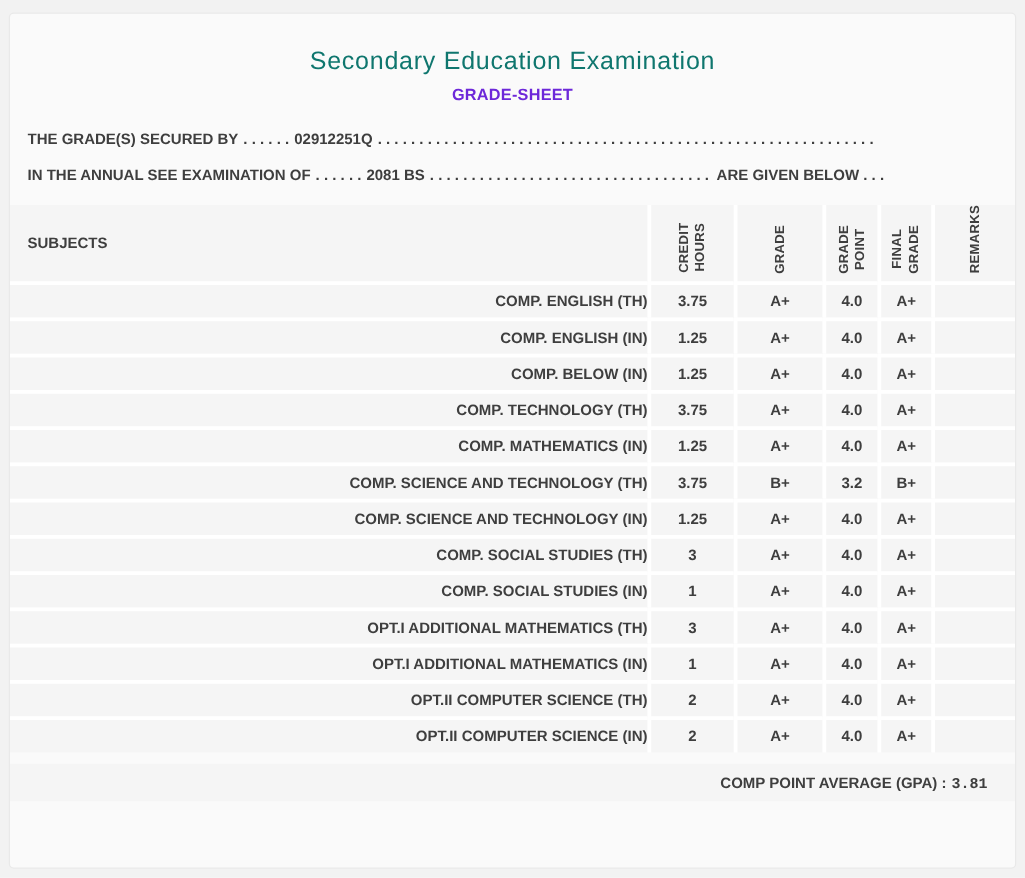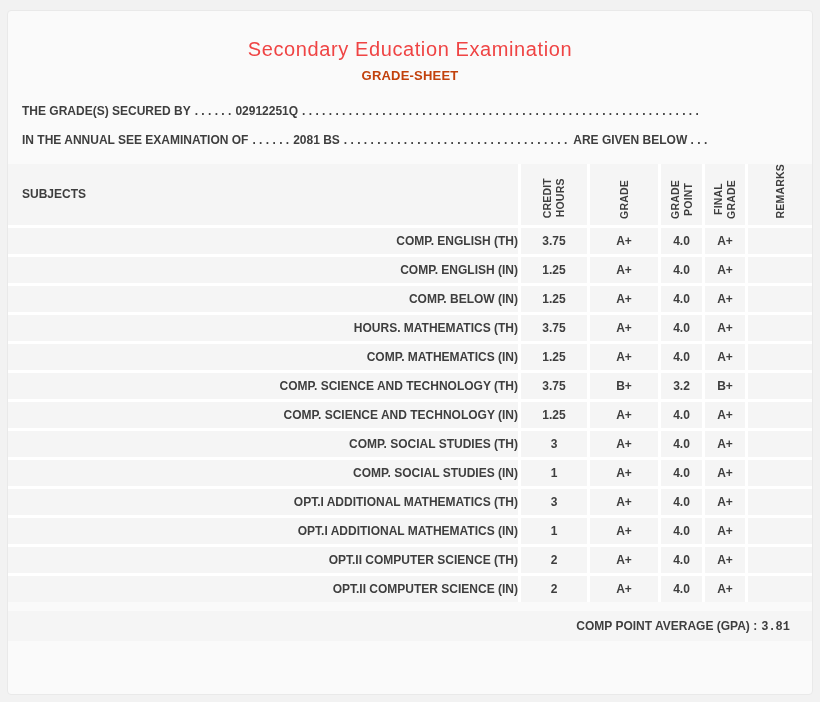--- a/index.html
+++ b/index.html
@@ -22,30 +22,30 @@
     border: 1px solid #e9e9e9;
     border-radius: 4px;
     overflow: hidden;
   }
   .page-title {
     margin-top: 28px;
     text-align: center;
     font-size: 20px;
     font-weight: normal;
     letter-spacing: 0.6px;
-    color: #ef4444;
+    color: #0f766e;
     line-height: 20px;
   }
   .page-subtitle {
     margin-top: 10px;
     text-align: center;
     font-size: 13px;
     font-weight: bold;
     letter-spacing: 0.2px;
-    color: #c2410c;
+    color: #6d28d9;
     line-height: 13px;
   }
   .info {
     margin: 15px 14px 0 14px;
   }
   .info-line {
     white-space: nowrap;
     overflow: hidden;
     line-height: 29px;
     height: 29px;
@@ -174,21 +174,21 @@
   </tr>
         <tr>
     <td class="subject-cell">COMP. BELOW (IN)</td>
     <td>1.25</td>
     <td>A+</td>
     <td>4.0</td>
     <td>A+</td>
     <td></td>
   </tr>
         <tr>
-    <td class="subject-cell">HOURS. MATHEMATICS (TH)</td>
+    <td class="subject-cell">COMP. TECHNOLOGY (TH)</td>
     <td>3.75</td>
     <td>A+</td>
     <td>4.0</td>
     <td>A+</td>
     <td></td>
   </tr>
         <tr>
     <td class="subject-cell">COMP. MATHEMATICS (IN)</td>
     <td>1.25</td>
     <td>A+</td>

